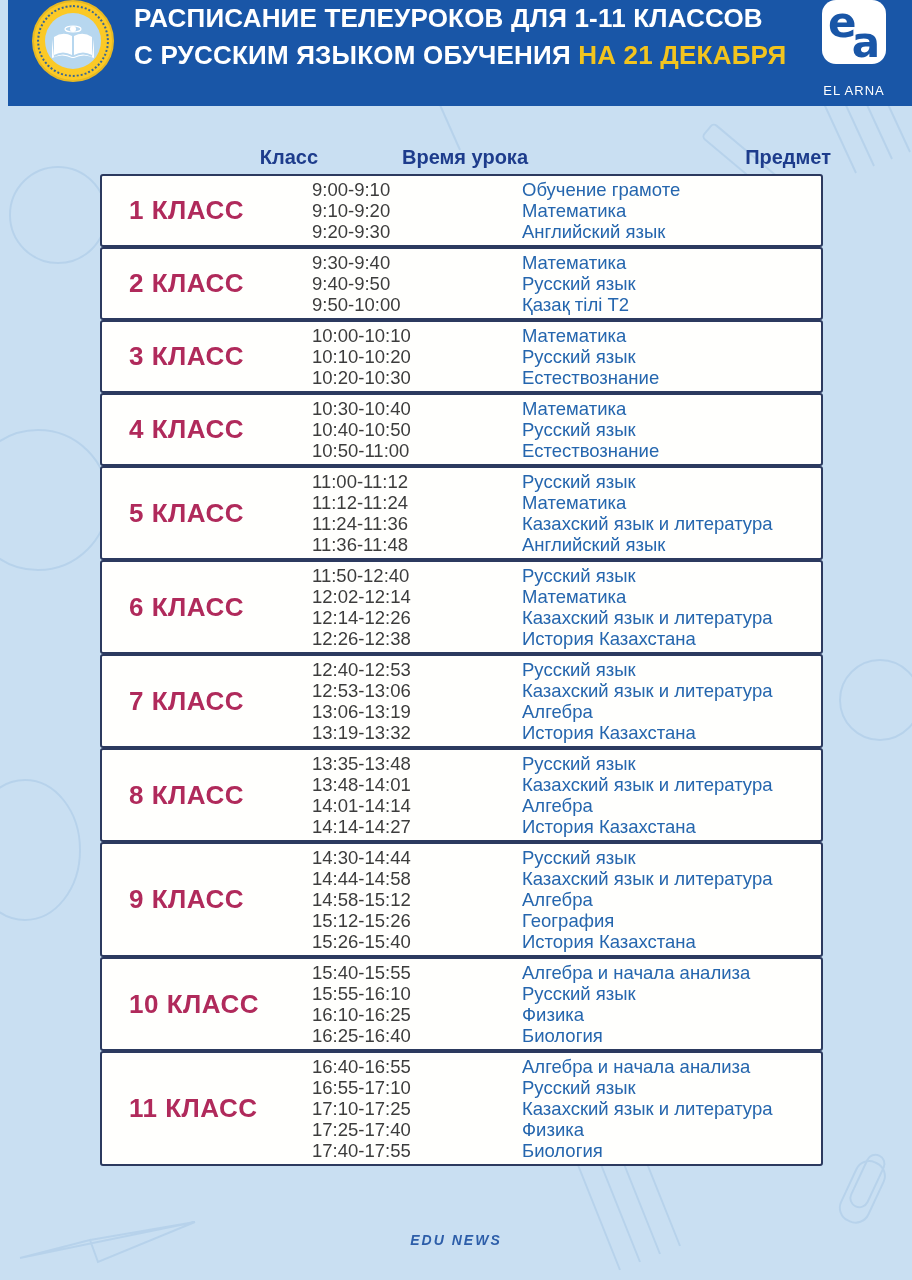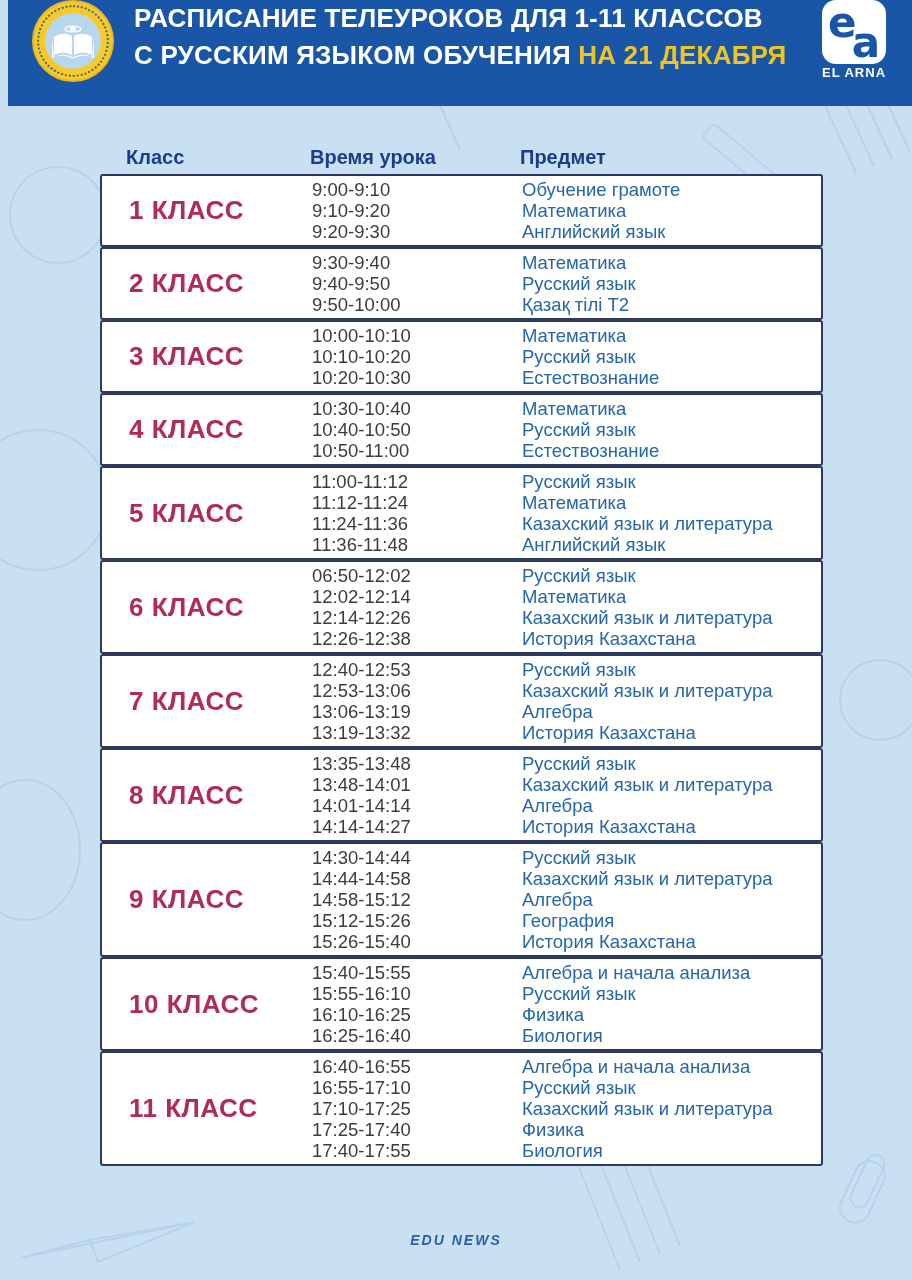--- a/index.html
+++ b/index.html
@@ -54,28 +54,28 @@
     width:64px;height:64px;background:#ffffff;border-radius:14px;
     margin:0 auto;position:relative;overflow:hidden;
   }
   .ea-e,.ea-a{
     position:absolute;font-family:"DejaVu Sans",sans-serif;
     font-weight:bold;color:var(--header-bg);line-height:1;
   }
   .ea-e{left:6px;top:2px;font-size:42px;}
   .ea-a{right:6px;bottom:0px;font-size:42px;}
   .ea-label{
-    color:#ffffff;font-size:13px;font-weight:bold;letter-spacing:1px;margin-top:1px;
+    color:#ffffff;font-size:13px;font-weight:normal;letter-spacing:1px;margin-top:19px;
   }
 
   
   .colheads{
-    position:absolute;top:146px;left:100px;width:723px;
+    position:absolute;top:146px;left:108px;width:723px;
     display:grid;grid-template-columns:210px 210px 1fr;
-    color:var(--column-header-text);font-weight:bold;font-size:20px;
+    color:var(--column-header-text);font-weight:bold;font-size:20px;text-align:right;
   }
   .colheads .ch-first{padding-left:26px;}
 
   
   .cards{
     position:absolute;top:174px;left:100px;width:723px;
     display:flex;flex-direction:column;
   }
   .card{
     background:#fffffd;border:2px solid var(--card-border);border-radius:3px;
@@ -220,21 +220,21 @@
       <div class="col subjects">
         <div>Русский язык</div>
         <div>Математика</div>
         <div>Казахский язык и литература</div>
         <div>Английский язык</div>
       </div>
     </section>
     <section class="card">
       <div class="cls">6 КЛАСС</div>
       <div class="col times">
-        <div>06:50-12:02</div>
+        <div>11:50-12:40</div>
         <div>12:02-12:14</div>
         <div>12:14-12:26</div>
         <div>12:26-12:38</div>
       </div>
       <div class="col subjects">
         <div>Русский язык</div>
         <div>Математика</div>
         <div>Казахский язык и литература</div>
         <div>История Казахстана</div>
       </div>

